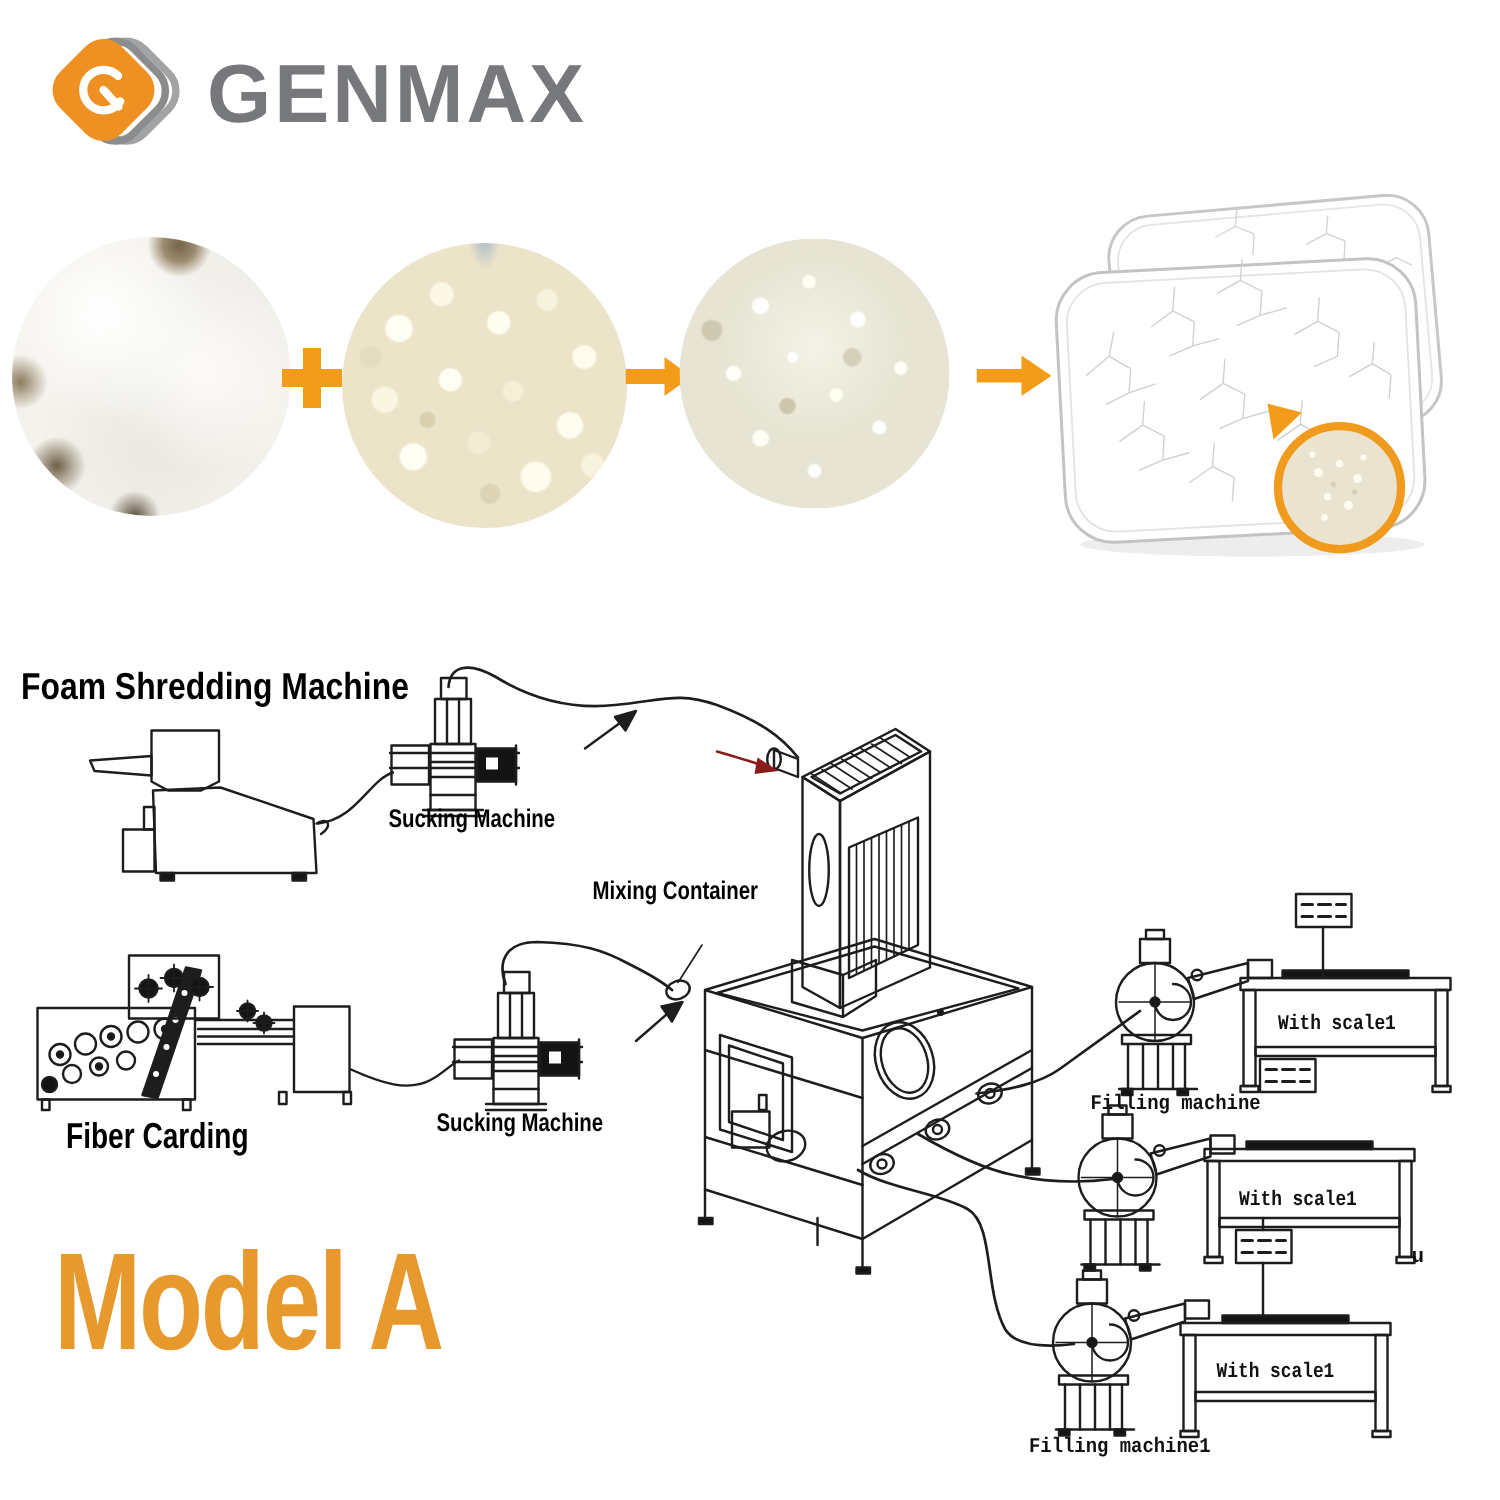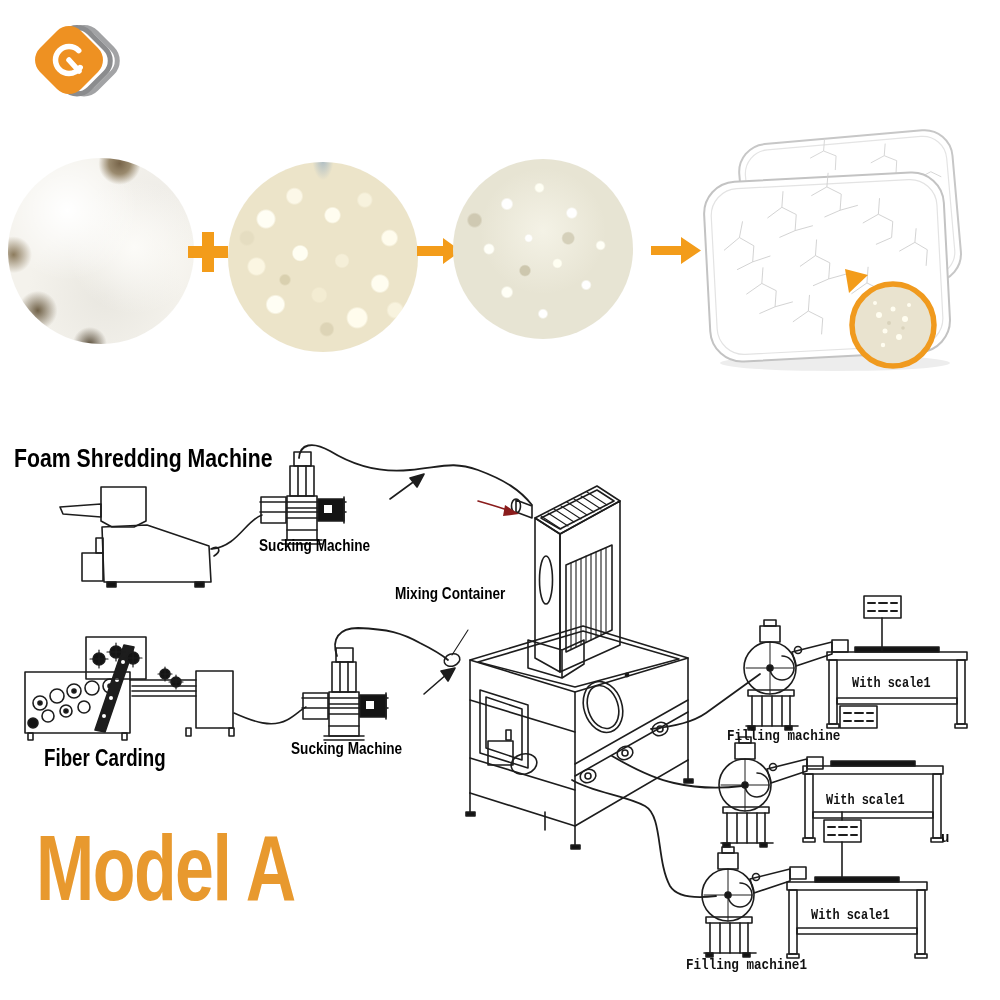--- a/index.html
+++ b/index.html
@@ -79,20 +79,21 @@
   <div class="hdr">
     <svg width="96" height="92" viewBox="0 0 96 92">
       <rect x="28" y="16" width="57" height="57" rx="17" fill="none" stroke="#A2A3A5" stroke-width="5" transform="rotate(45 56 44)"></rect>
       <rect x="21" y="16" width="57" height="57" rx="17" fill="none" stroke="#8B8C8E" stroke-width="5" transform="rotate(45 49 44)"></rect>
       <rect x="12" y="15" width="58" height="58" rx="17" fill="#EE9122" transform="rotate(45 41 44)"></rect>
       <g>
         <circle cx="41" cy="44" r="13.5" fill="none" stroke="#fff" stroke-width="5.5" stroke-dasharray="66 19" stroke-dashoffset="-8" stroke-linecap="round"></circle>
         <path d="M41,44 L51,55" stroke="#fff" stroke-width="5.5" stroke-linecap="round" fill="none"></path>
       </g>
     </svg>
+    <div class="brand">GENMAX</div>
   </div>
 
   <div class="pc c1"></div>
 
   <svg class="op" style="left:188px;top:232px" width="40" height="40" viewBox="0 0 40 40">
     <path d="M14,0 h12 v14 h14 v12 h-14 v14 h-12 v-14 h-14 v-12 h14 z" fill="#F39C1A"></path>
   </svg>
 
   <div class="pc c2"></div>
 

